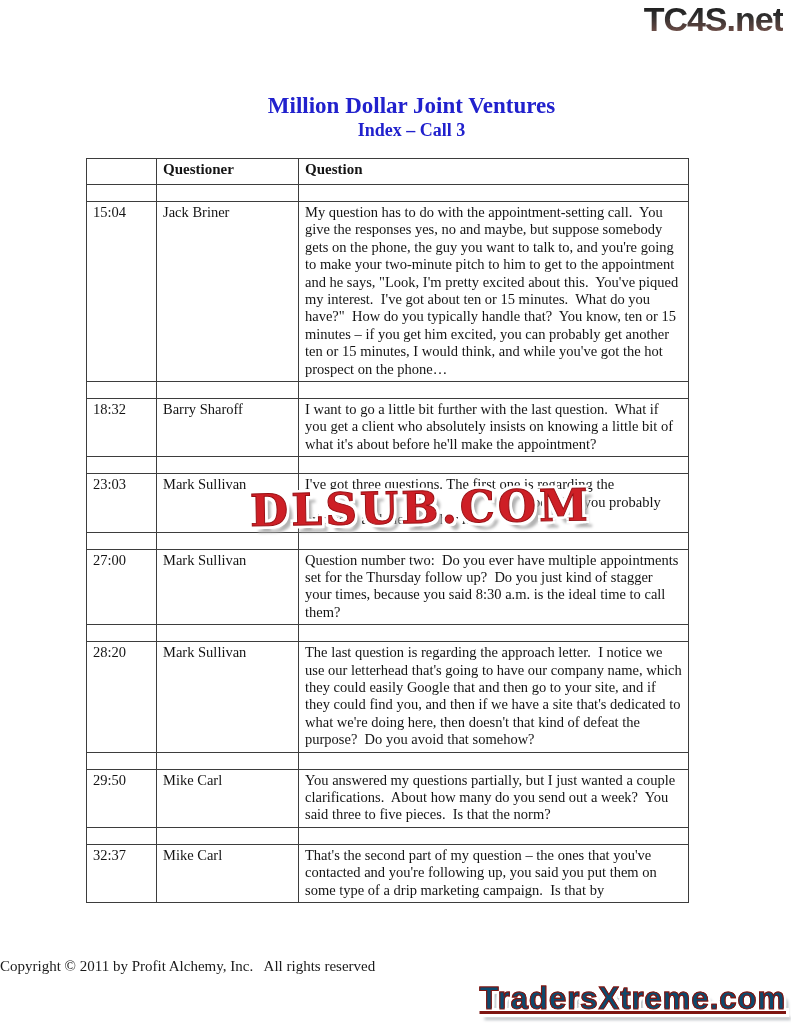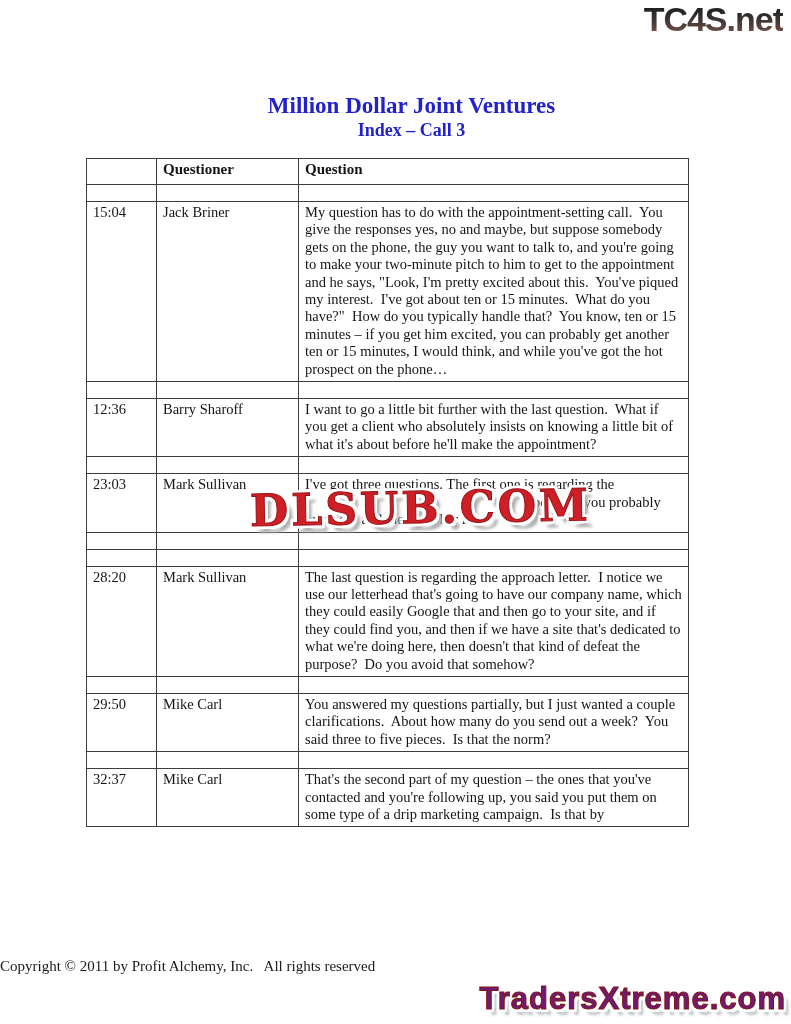--- a/index.html
+++ b/index.html
@@ -68,26 +68,27 @@
     position: absolute; top: 958px; left: 0; width: 100%;
     text-align: left; font-size: 15px; white-space: pre;
     color: #1a1a1a;
   }
 
   
   .tx-logo {
     position: absolute; top: 981px; right: 5px;
     font-family: "Liberation Sans", sans-serif;
     font-weight: bold; font-size: 31px; letter-spacing: 1px;
-    color: #701a75;
+    color: #0c4a6e;
     -webkit-text-stroke: 1.1px #7e1511;
     text-shadow:
       -3px -3px 0 #fff, 3px -3px 0 #fff, -3px 3px 0 #fff, 3px 3px 0 #fff,
       -3px 0 0 #fff, 3px 0 0 #fff, 0 -3px 0 #fff, 0 3px 0 #fff,
       5px 6px 3px #b9bfc3;
+    text-decoration: underline;
   }
 </style>
 </head>
 <body>
 
 <div class="tc4s-logo">TC4S.net</div>
 
 <div class="title-block">
   <div class="title-main">Million Dollar Joint Ventures</div>
   <div class="title-sub">Index – Call 3</div>
@@ -116,21 +117,21 @@
     <td>Jack Briner</td>
     <td class="q-cell">My question has to do with the appointment-setting call.  You give the responses yes, no and maybe, but suppose somebody gets on the phone, the guy you want to talk to, and you're going to make your two-minute pitch to him to get to the appointment and he says, "Look, I'm pretty excited about this.  You've piqued my interest.  I've got about ten or 15 minutes.  What do you have?"  How do you typically handle that?  You know, ten or 15 minutes – if you get him excited, you can probably get another ten or 15 minutes, I would think, and while you've got the hot prospect on the phone…</td>
   </tr>
   <tr class="spacer-row">
         <td></td>
         <td></td>
         <td></td>
       </tr>
 
   <tr>
-    <td>12:36</td>
+    <td>18:32</td>
     <td>Barry Sharoff</td>
     <td class="q-cell">I want to go a little bit further with the last question.  What if you get a client who absolutely insists on knowing a little bit of what it's about before he'll make the appointment?</td>
   </tr>
   <tr class="spacer-row">
         <td></td>
         <td></td>
         <td></td>
       </tr>
 
   <tr>
@@ -141,20 +142,25 @@
       <div><span class="obscured-gap">ook like you probably</span></div>
       <div>printed it and then another it?</div>
     </td>
   </tr>
   <tr class="spacer-row">
         <td></td>
         <td></td>
         <td></td>
       </tr>
 
+  <tr>
+    <td>27:00</td>
+    <td>Mark Sullivan</td>
+    <td class="q-cell">Question number two:  Do you ever have multiple appointments set for the Thursday follow up?  Do you just kind of stagger your times, because you said 8:30 a.m. is the ideal time to call them?</td>
+  </tr>
   <tr class="spacer-row">
         <td></td>
         <td></td>
         <td></td>
       </tr>
 
   <tr>
     <td>28:20</td>
     <td>Mark Sullivan</td>
     <td class="q-cell">The last question is regarding the approach letter.  I notice we use our letterhead that's going to have our company name, which they could easily Google that and then go to your site, and if they could find you, and then if we have a site that's dedicated to what we're doing here, then doesn't that kind of defeat the purpose?  Do you avoid that somehow?</td>

